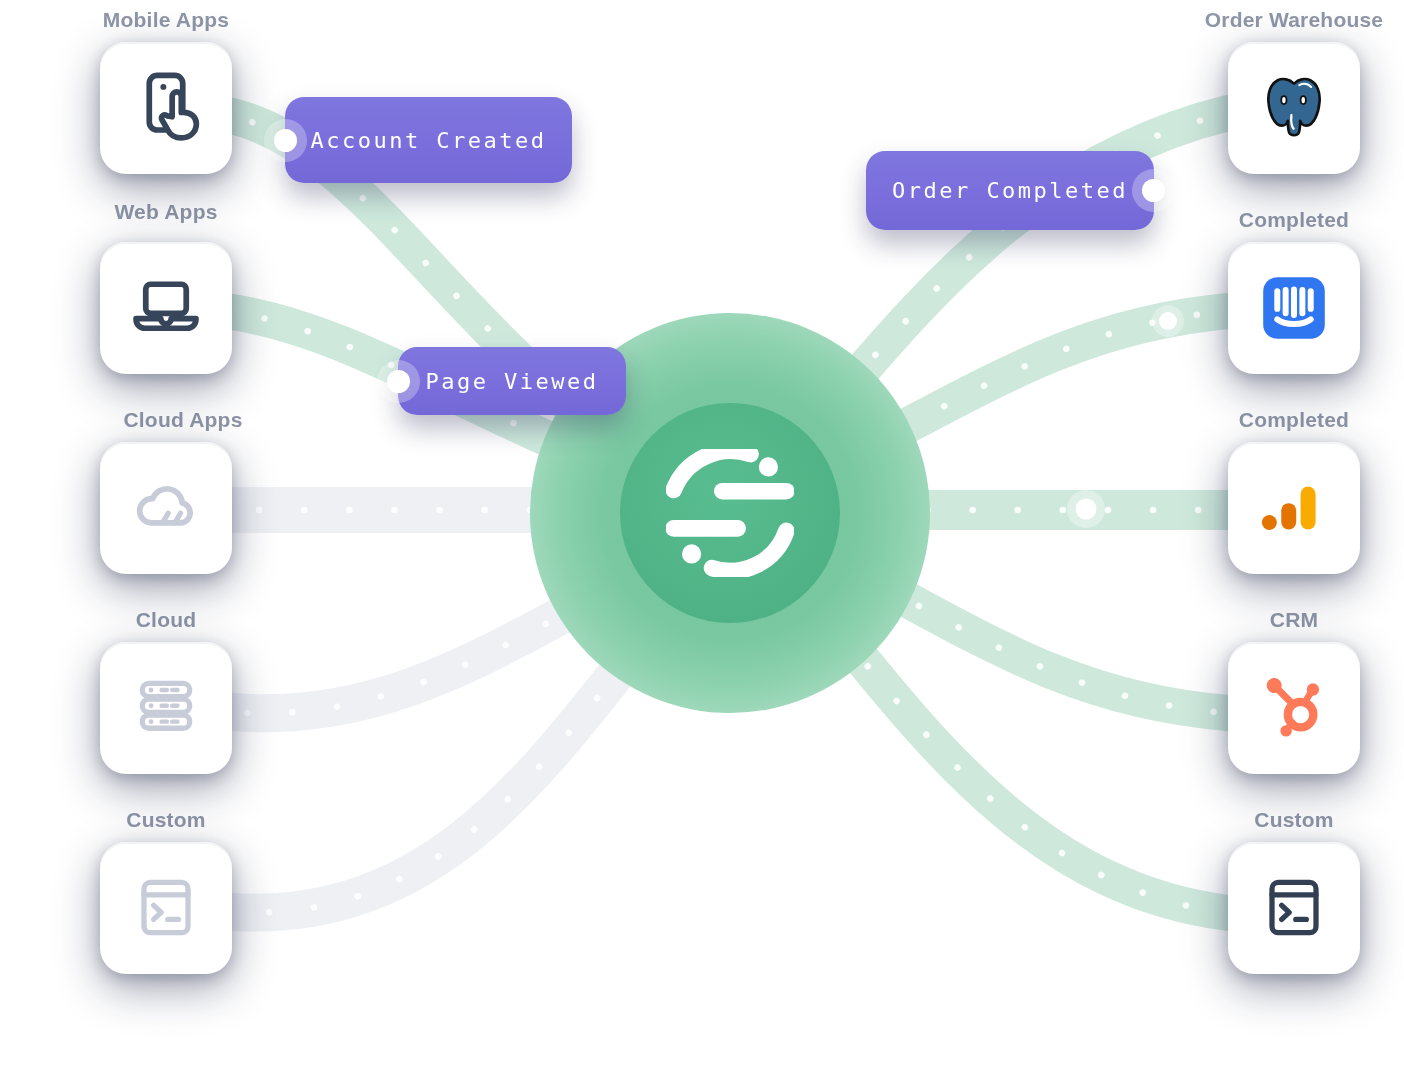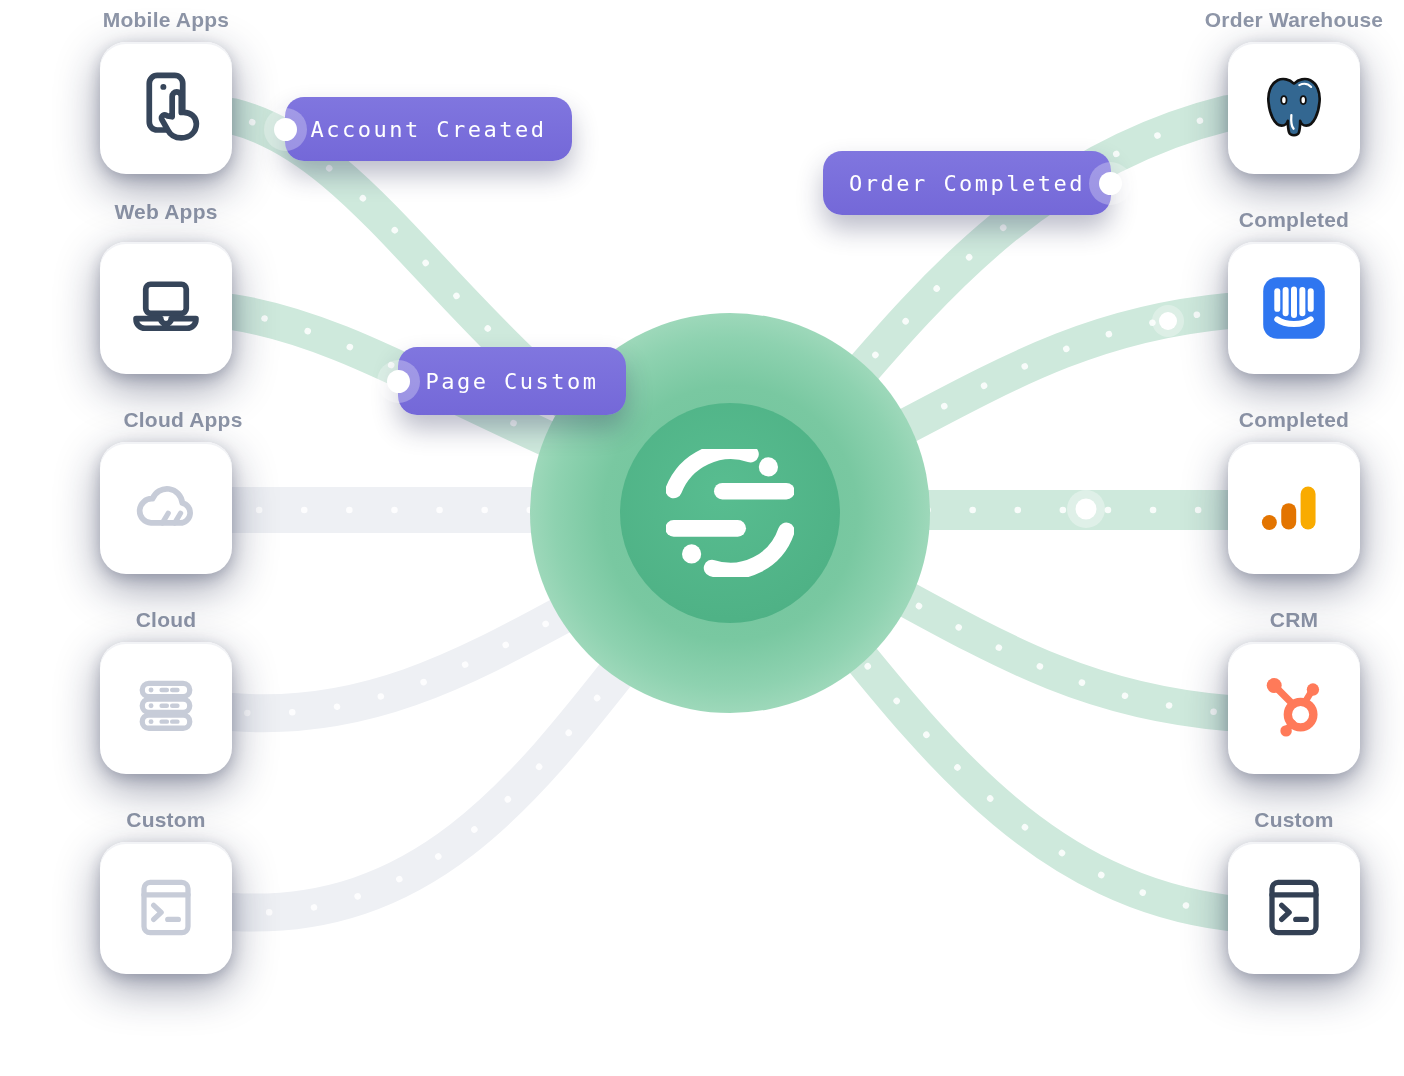--- a/index.html
+++ b/index.html
@@ -216,26 +216,26 @@
     <svg viewBox="0 0 100 100">
       <g fill="none" stroke="#334054" stroke-width="6" stroke-linecap="round" stroke-linejoin="round">
         <rect x="25" y="21" width="50" height="57" rx="7"></rect>
         <path d="M25 35 H75"></path>
         <path d="M36 47 l8.5 8 l-8.5 8"></path>
         <path d="M52 63 H64"></path>
       </g>
     </svg>
   </div>
 
-  <div class="pill" style="left:257px;top:97px;width:287px;height:64px">
+  <div class="pill" style="left:257px;top:97px;width:287px;height:86px">
     <span class="pill-dot left"></span>
     <span>Account Created</span>
   </div>
   <div class="pill" style="left:370px;top:347px;width:228px;height:68px">
     <span class="pill-dot left"></span>
-    <span>Page Custom</span>
-  </div>
-  <div class="pill" style="left:795px;top:151px;width:288px;height:64px">
+    <span>Page Viewed</span>
+  </div>
+  <div class="pill" style="left:838px;top:151px;width:288px;height:79px">
     <span>Order Completed</span>
     <span class="pill-dot right"></span>
   </div>
 
 </div>
 
 </body></html>

